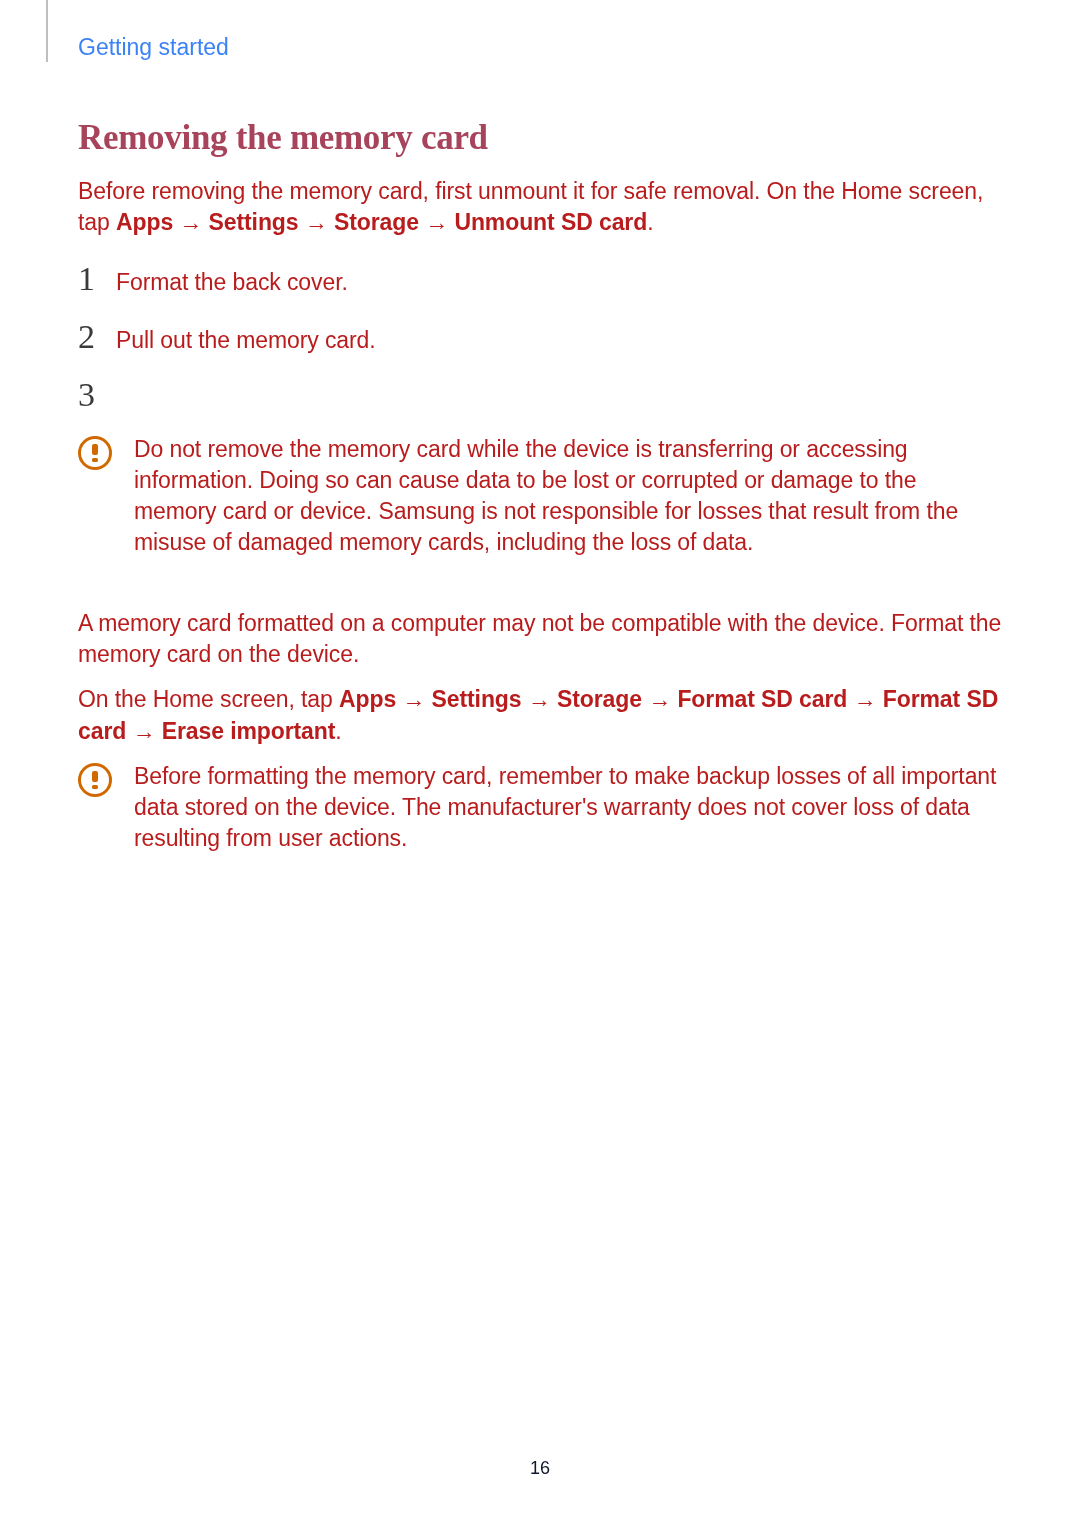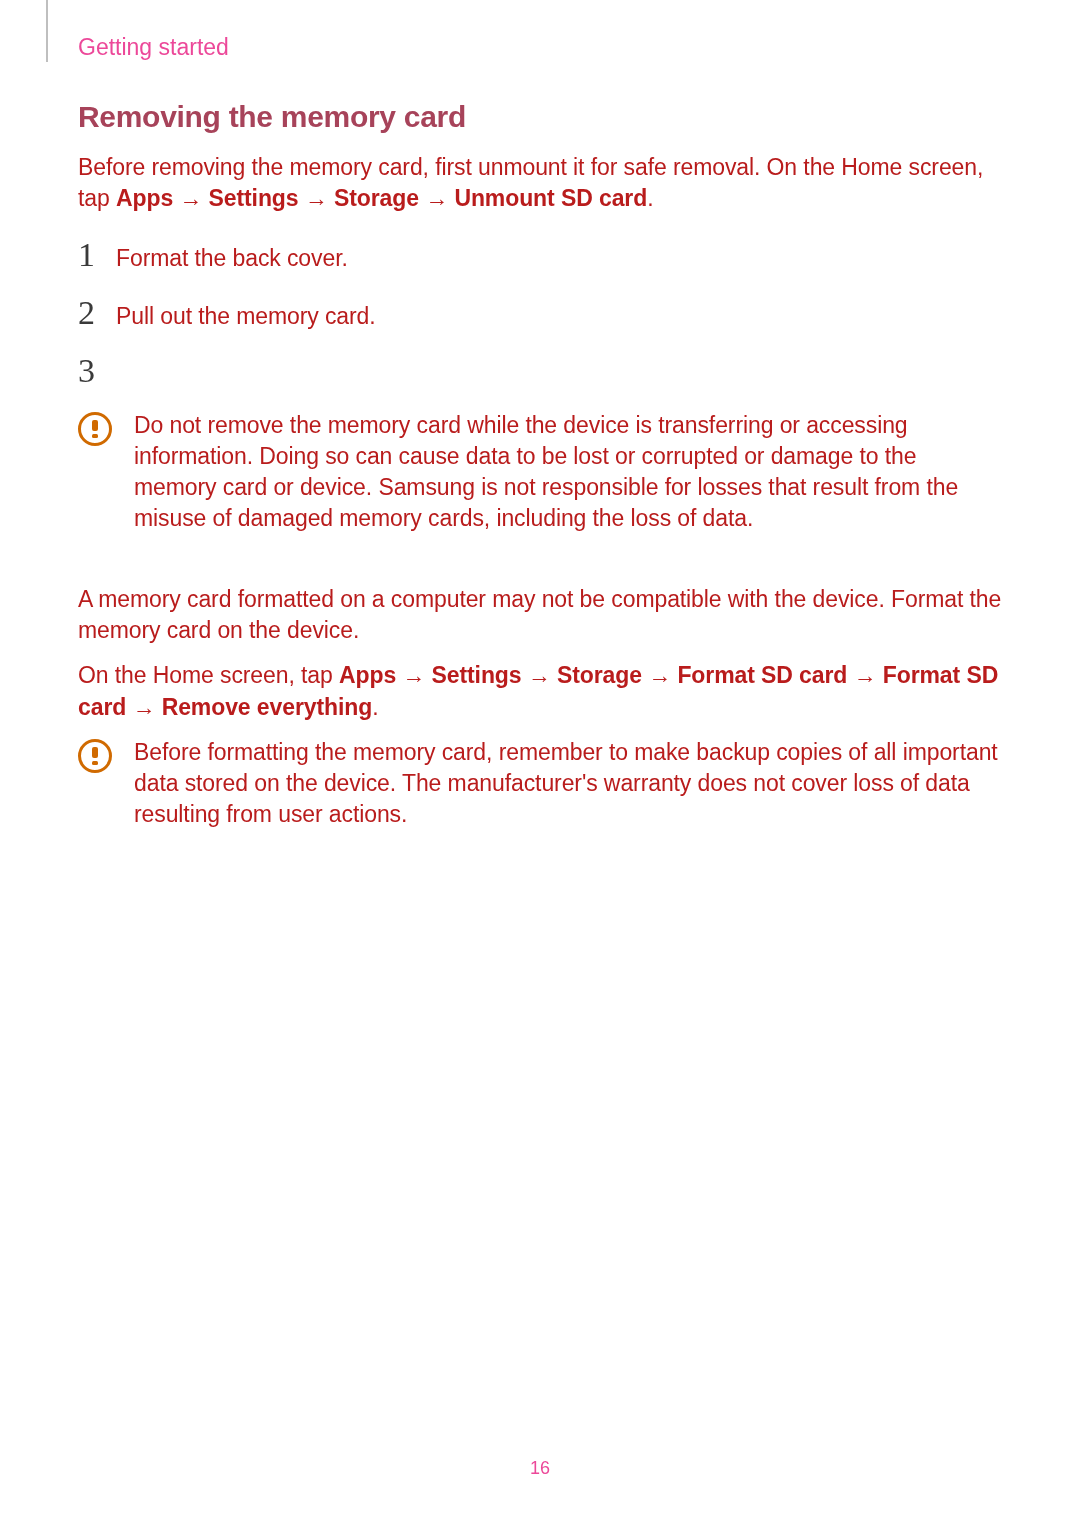--- a/index.html
+++ b/index.html
@@ -1,26 +1,28 @@
 <!DOCTYPE html>
 <html><head>
 <meta charset="utf-8">
 <style>
   * { box-sizing: border-box; margin: 0; padding: 0; }
   html, body { width: 1080px; height: 1527px; background: #fff; font-family: "Segoe UI", "Helvetica Neue", Arial, sans-serif; color: #1a1a1a; }
   .page { position: relative; width: 1080px; height: 1527px; padding: 30px 80px 30px 80px; }
   .header-rule { position: absolute; left: 46px; top: 0; width: 2px; height: 62px; background: #bfbfbf; }
-  .header-label { position: absolute; left: 78px; top: 34px; font-size: 23px; color: #ec4899; font-weight: 400; }
+  .header-label { position: absolute; left: 78px; top: 34px; font-size: 23px; color: #3b82f6; font-weight: 400; }
   .content { position: absolute; left: 78px; right: 78px; top: 100px; }
   h2.section {
     color: #a7435a;
-    font-size: 30px;
+    font-size: 35px;
     font-weight: 700;
+    margin-top: 18px;
     margin-bottom: 18px;
     letter-spacing: -0.3px;
+    font-family: Liberation Serif, serif;
   }
   p.body, .step-text, .warn-text {
     font-size: 23px;
     line-height: 1.35;
     color: #b91c1c;
     font-weight: 400;
     letter-spacing: -0.1px;
   }
   p.body { margin-bottom: 14px; }
   .bold { font-weight: 700; }
@@ -41,21 +43,21 @@
   .warn-icon-wrap { width: 56px; flex-shrink: 0; padding-top: 2px; }
   .warn-text { flex: 1; }
   .warn-icon {
     width: 34px; height: 34px; border: 3px solid #d06a00; border-radius: 50%;
     display: flex; align-items: center; justify-content: center;
   }
   .warn-icon svg { display: block; }
   .spacer-40 { height: 40px; }
   .pagenum {
     position: absolute; bottom: 48px; left: 0; right: 0; text-align: center;
-    font-size: 18px; color: #ec4899;
+    font-size: 18px; color: #0f172a;
   }
 </style>
 </head>
 <body>
 
 <div class="page">
   <div class="header-rule"></div>
   <div class="header-label">Getting started</div>
 
   <div class="content">
@@ -93,31 +95,31 @@
       <div class="warn-text">Do not remove the memory card while the device is transferring or accessing information. Doing so can cause data to be lost or corrupted or damage to the memory card or device. Samsung is not responsible for losses that result from the misuse of damaged memory cards, including the loss of data.</div>
     </div>
 
     <div class="spacer-40"></div>
 
 
     <p class="body">A memory card formatted on a computer may not be compatible with the device. Format the memory card on the device.</p>
 
     <p class="body">
       <span>On the Home screen, tap </span>
-      <span class="bold">Apps</span><span class="arrow"> → </span><span class="bold">Settings</span><span class="arrow"> → </span><span class="bold">Storage</span><span class="arrow"> → </span><span class="bold">Format SD card</span><span class="arrow"> → </span><span class="bold">Format SD card</span><span class="arrow"> → </span><span class="bold">Remove everything</span><span>.</span>
+      <span class="bold">Apps</span><span class="arrow"> → </span><span class="bold">Settings</span><span class="arrow"> → </span><span class="bold">Storage</span><span class="arrow"> → </span><span class="bold">Format SD card</span><span class="arrow"> → </span><span class="bold">Format SD card</span><span class="arrow"> → </span><span class="bold">Erase important</span><span>.</span>
     </p>
 
     <div class="warning">
       <div class="warn-icon-wrap">
         <div class="warn-icon">
           <svg width="14" height="20" viewBox="0 0 14 20">
             <rect x="4" y="1" width="6" height="11" rx="2" fill="#d06a00"></rect>
             <rect x="4" y="15" width="6" height="4" rx="1.5" fill="#d06a00"></rect>
           </svg>
         </div>
       </div>
-      <div class="warn-text">Before formatting the memory card, remember to make backup copies of all important data stored on the device. The manufacturer's warranty does not cover loss of data resulting from user actions.</div>
+      <div class="warn-text">Before formatting the memory card, remember to make backup losses of all important data stored on the device. The manufacturer's warranty does not cover loss of data resulting from user actions.</div>
     </div>
 
   </div>
 
   <div class="pagenum">16</div>
 </div>
 
 </body></html>

